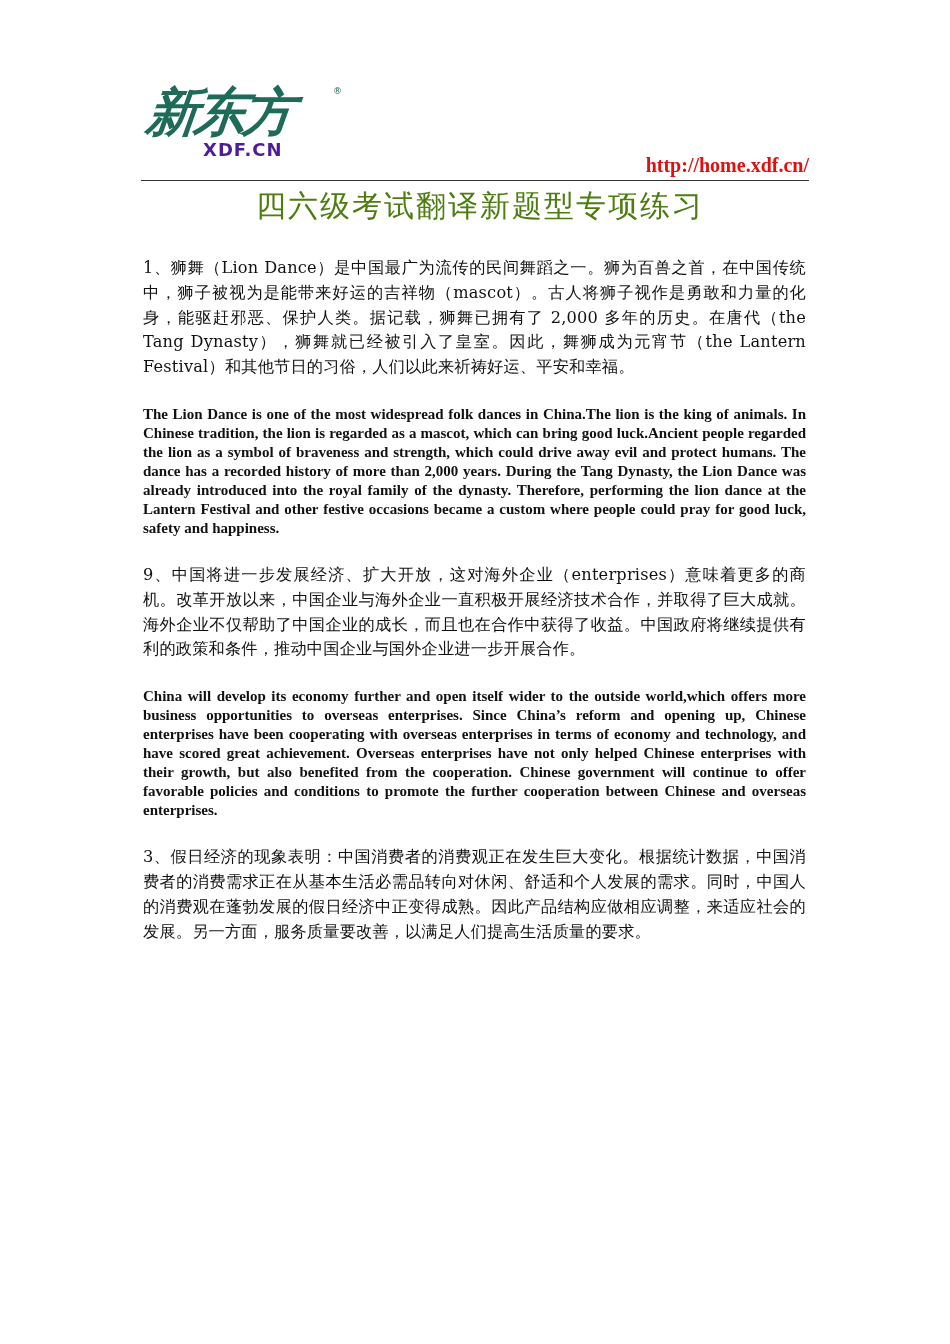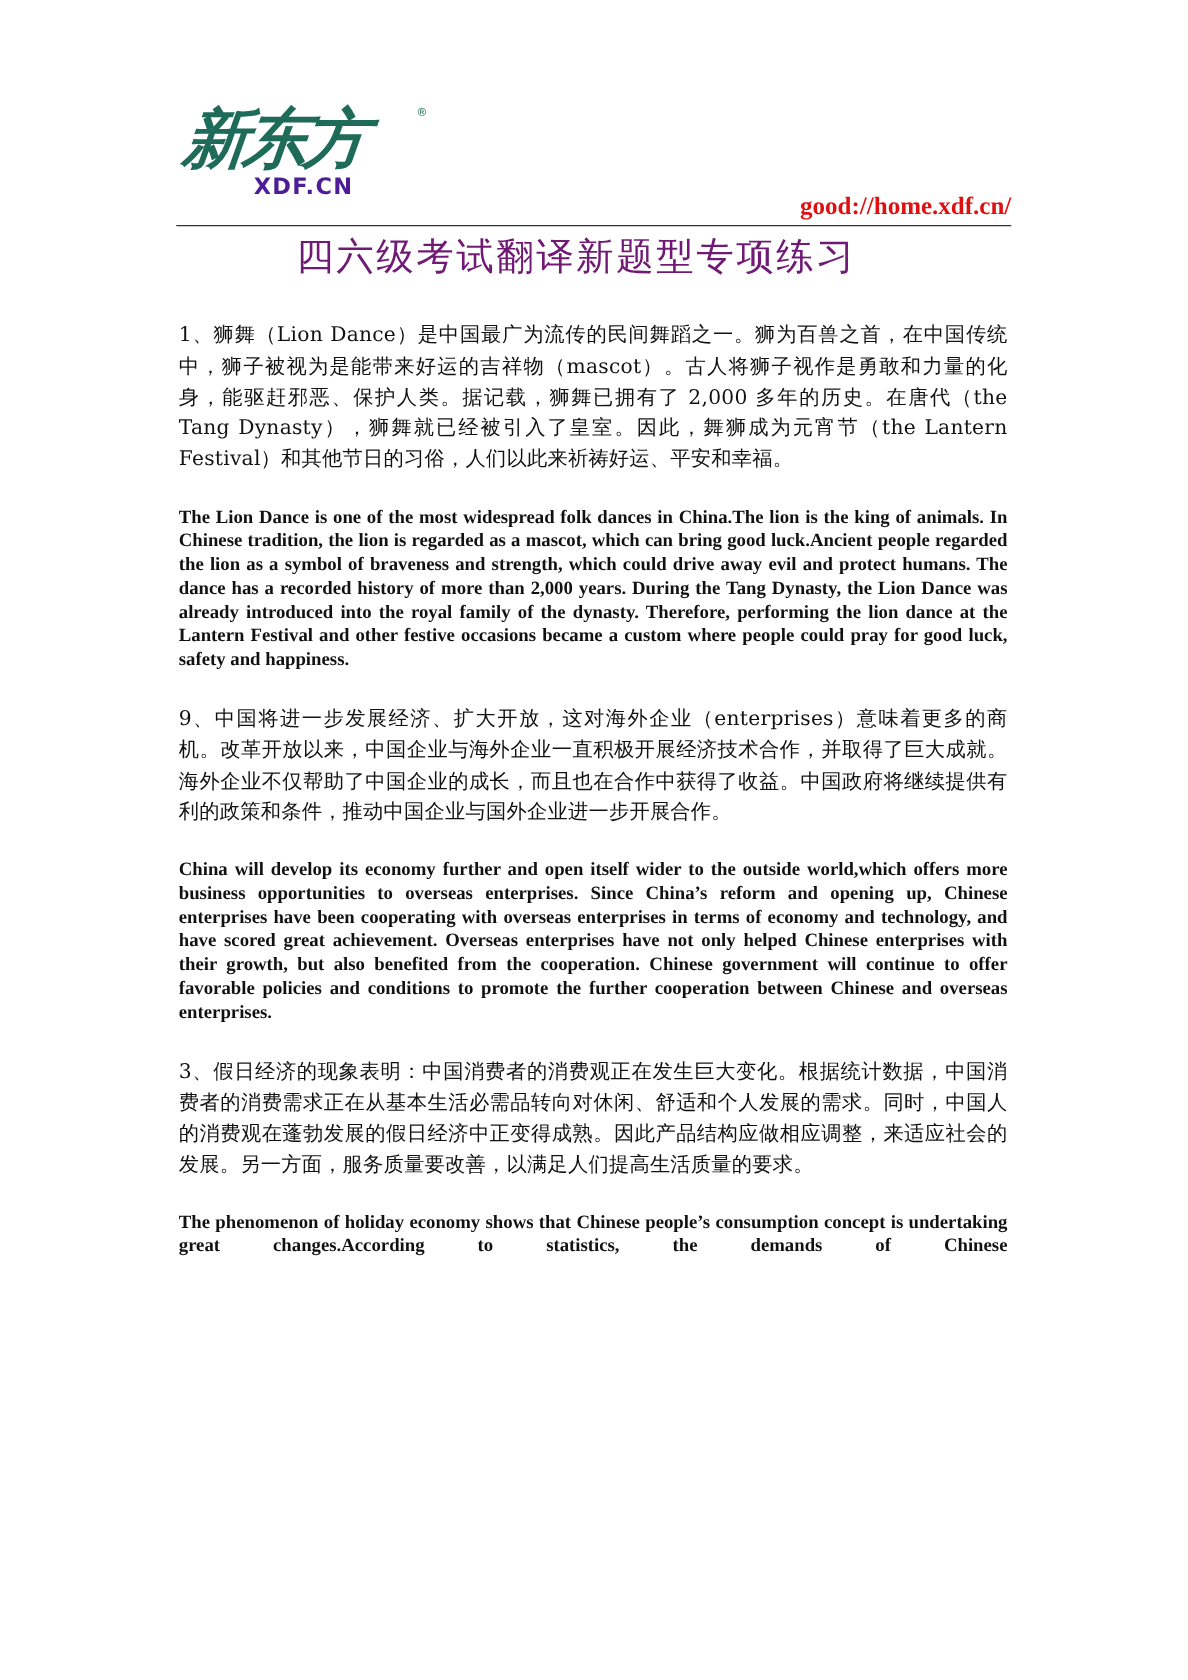--- a/index.html
+++ b/index.html
@@ -82,28 +82,28 @@
     .header-rule {
       position: absolute;
       left: 141px;
       top: 180px;
       width: 668px;
       height: 0;
       border-top: 1.5px solid #333333;
     }
     .doc-title {
       position: absolute;
-      left: 128px;
+      left: 147px;
       top: 186px;
       width: 666px;
       text-align: center;
       font-family: "DejaVu Serif", "Liberation Serif", serif;
       font-size: 30px;
       line-height: 40px;
-      color: #701a75;
+      color: #4d7c0f;
       letter-spacing: 2px;
     }
     
     .content {
       position: absolute;
       left: 143px;
       top: 256px;
       width: 663px;
     }
     .para {
@@ -128,31 +128,30 @@
 <body>
 
 <div class="page">
 
   <div class="header">
     <div class="logo">
       <span class="logo-cn">新东方</span>
       <span class="logo-reg">®</span>
       <span class="logo-en">XDF.CN</span>
     </div>
-    <a class="site-url">good://home.xdf.cn/</a>
+    <a class="site-url">http://home.xdf.cn/</a>
   </div>
 
   <div class="header-rule"></div>
 
   <h1 class="doc-title" style="margin:0;font-weight:normal;">四六级考试翻译新题型专项练习</h1>
 
   <div class="content">
     <p class="para para-cn">1、狮舞（Lion Dance）是中国最广为流传的民间舞蹈之一。狮为百兽之首，在中国传统中，狮子被视为是能带来好运的吉祥物（mascot）。古人将狮子视作是勇敢和力量的化身，能驱赶邪恶、保护人类。据记载，狮舞已拥有了 2,000 多年的历史。在唐代（the Tang Dynasty），狮舞就已经被引入了皇室。因此，舞狮成为元宵节（the Lantern Festival）和其他节日的习俗，人们以此来祈祷好运、平安和幸福。</p>
     <p class="para para-en">The Lion Dance is one of the most widespread folk dances in China.The lion is   the king of animals. In Chinese tradition, the lion is regarded as a mascot, which can bring good luck.Ancient people regarded the lion as a symbol of braveness and strength, which could drive away evil and protect humans. The dance has a recorded history of more than 2,000 years. During the Tang Dynasty, the Lion Dance was already introduced into the royal family of the dynasty. Therefore, performing the lion dance at the Lantern Festival and other festive occasions became a custom where people could pray for good luck, safety and happiness.</p>
 
     <p class="para para-cn">9、中国将进一步发展经济、扩大开放，这对海外企业（enterprises）意味着更多的商机。改革开放以来，中国企业与海外企业一直积极开展经济技术合作，并取得了巨大成就。海外企业不仅帮助了中国企业的成长，而且也在合作中获得了收益。中国政府将继续提供有利的政策和条件，推动中国企业与国外企业进一步开展合作。</p>
     <p class="para para-en">China will develop its economy further and open itself wider to the outside world,which offers more business opportunities to overseas enterprises. Since China’s reform and opening up, Chinese enterprises have been cooperating with overseas enterprises in terms of economy and technology, and have scored great achievement. Overseas enterprises have not only helped Chinese enterprises with their growth, but also benefited from the cooperation. Chinese government will continue to offer favorable policies and conditions to promote the further cooperation between Chinese and overseas enterprises.</p>
 
     <p class="para para-cn">3、假日经济的现象表明：中国消费者的消费观正在发生巨大变化。根据统计数据，中国消费者的消费需求正在从基本生活必需品转向对休闲、舒适和个人发展的需求。同时，中国人的消费观在蓬勃发展的假日经济中正变得成熟。因此产品结构应做相应调整，来适应社会的发展。另一方面，服务质量要改善，以满足人们提高生活质量的要求。</p>
-    <p class="para para-en" style="text-align-last: justify;">The phenomenon of holiday economy shows that Chinese people’s consumption concept is undertaking great changes.According to statistics, the demands of Chinese</p>
   </div>
 
 </div>
 
 </body></html>

